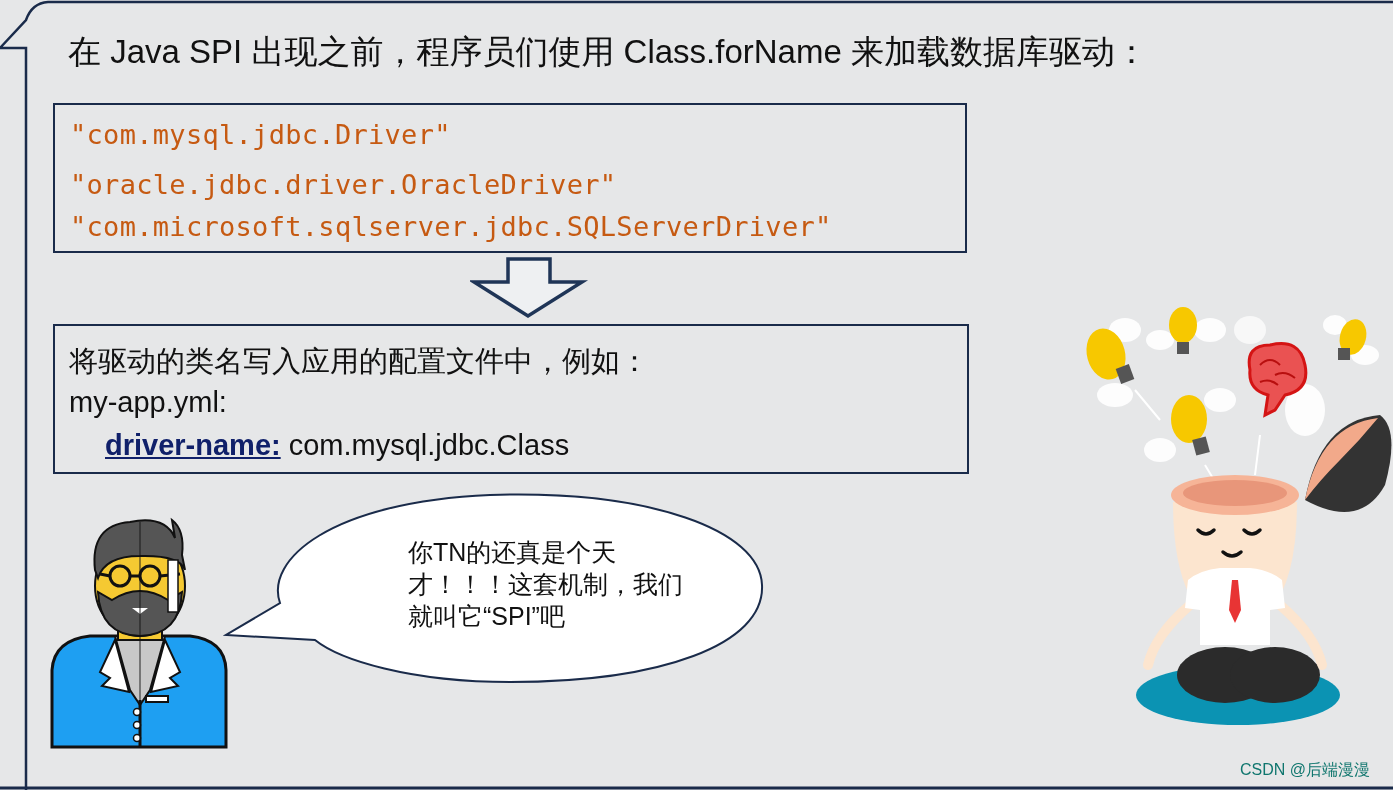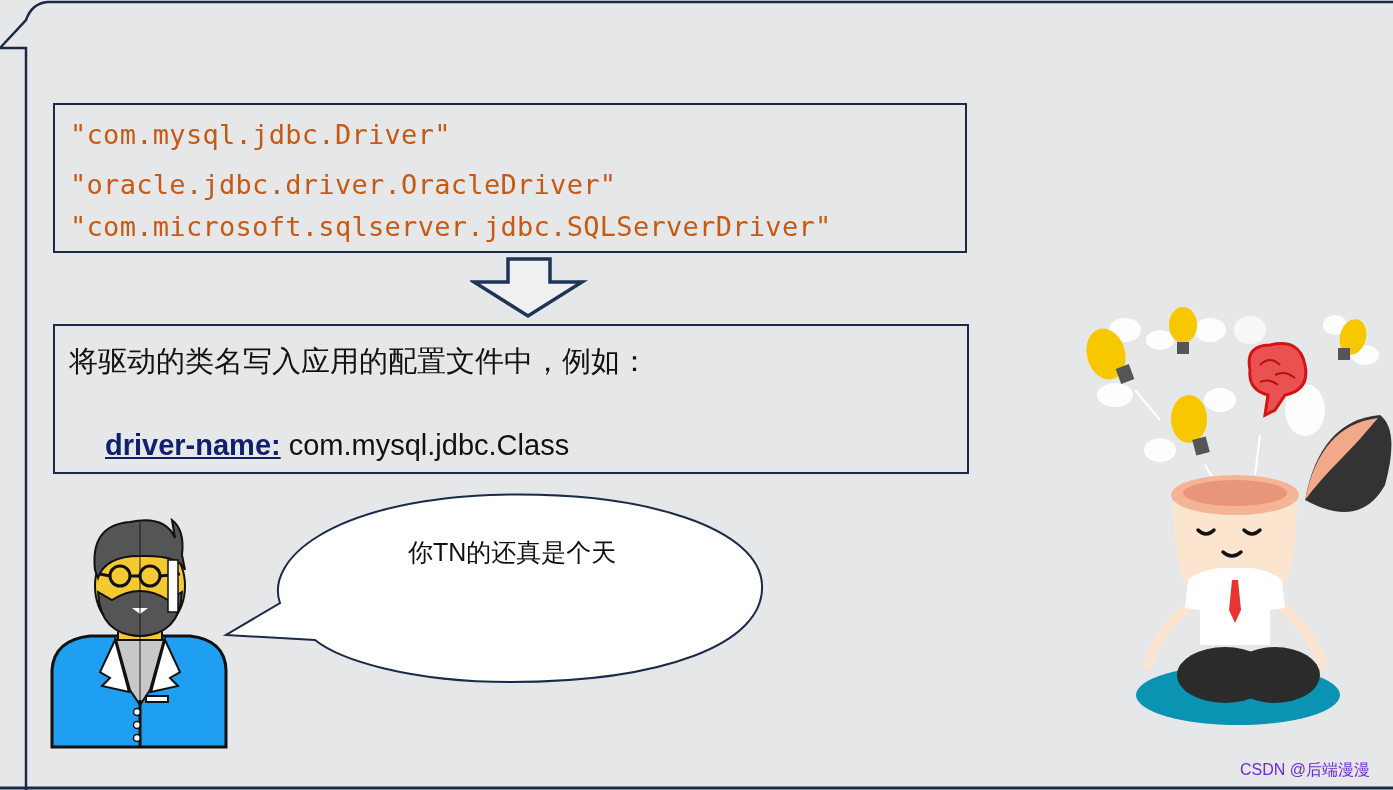--- a/index.html
+++ b/index.html
@@ -27,54 +27,58 @@
     border: 2px solid #1a2b4a; box-sizing: border-box;
   }
   .config-line { position: absolute; left: 14px; font-size: 29px; color: #111; white-space: nowrap; }
   .key { color: #10206a; font-weight: bold; text-decoration: underline; }
   .bubble { position: absolute; left: 220px; top: 490px; }
   .bubble-text {
     position: absolute; left: 365px; top: 536px; width: 330px;
     font-size: 25px; line-height: 32px; color: #111; margin-left: 43px;
   }
   .watermark {
-    position: absolute; left: 1240px; top: 760px; font-size: 16px; color: #6d28d9; white-space: nowrap;
+    position: absolute; left: 1240px; top: 760px; font-size: 16px; color: #0f766e; white-space: nowrap;
   }
 </style>
 </head>
 <body>
 
 <div class="slide-frame">
 
   <svg width="1393" height="790" style="position:absolute;left:0;top:0">
     <path d="M26 790 L26 48 L0 48 L26 20 Q32 3 48 2 L1393 2" fill="none" stroke="#1a2b4a" stroke-width="2.5"></path>
     <line x1="0" y1="788" x2="1393" y2="788" stroke="#1a2b4a" stroke-width="3"></line>
   </svg>
 
+  <div class="title">在 Java SPI 出现之前，程序员们使用 Class.forName 来加载数据库驱动：</div>
 
   <div class="code-box">
     <div class="code-line" style="top:14px">"com.mysql.jdbc.Driver"</div>
     <div class="code-line" style="top:64px">"oracle.jdbc.driver.OracleDriver"</div>
     <div class="code-line" style="top:106px">"com.microsoft.sqlserver.jdbc.SQLServerDriver"</div>
   </div>
 
   <svg class="arrow" width="120" height="64">
     <path d="M38 3 L80 3 L80 26 L112 26 L58 60 L4 26 L38 26 Z" fill="#eef0f2" stroke="#1f3557" stroke-width="3.5" stroke-linejoin="miter"></path>
   </svg>
 
   <div class="config-box">
     <div class="config-line" style="top:16px">将驱动的类名写入应用的配置文件中，例如：</div>
+    <div class="config-line" style="top:60px">my-app.yml:</div>
     <div class="config-line" style="top:103px; left:50px"><span class="key">driver-name:</span><span> com.mysql.jdbc.Class</span></div>
   </div>
 
   <svg class="bubble" width="560" height="200">
     <path d="M60 113 C45 70 110 12 270 5 C430 0 540 40 542 95 C545 155 440 192 290 192 C190 192 120 170 95 150 L6 145 Z" fill="#ffffff" stroke="#1a2b4a" stroke-width="2"></path>
   </svg>
   <div class="bubble-text">
     <div>你TN的还真是个天</div>
+    <div>才！！！这套机制，我们</div>
+    <div>就叫它“SPI”吧</div>
   </div>
 
   <svg width="200" height="260" style="position:absolute;left:40px;top:500px">
 
     <path d="M12 247 L12 170 Q14 140 50 136 L150 136 Q185 140 186 170 L186 247 Z" fill="#1e9ff2" stroke="#111" stroke-width="3"></path>
 
     <path d="M75 136 L90 190 L100 205 L110 190 L125 136 Z" fill="#c8c8c8" stroke="#111" stroke-width="2"></path>
 
     <path d="M75 140 L60 172 L70 178 L62 186 L89 192 Z" fill="#fff" stroke="#111" stroke-width="2"></path>
     <path d="M125 140 L140 172 L130 178 L138 186 L111 192 Z" fill="#fff" stroke="#111" stroke-width="2"></path>

